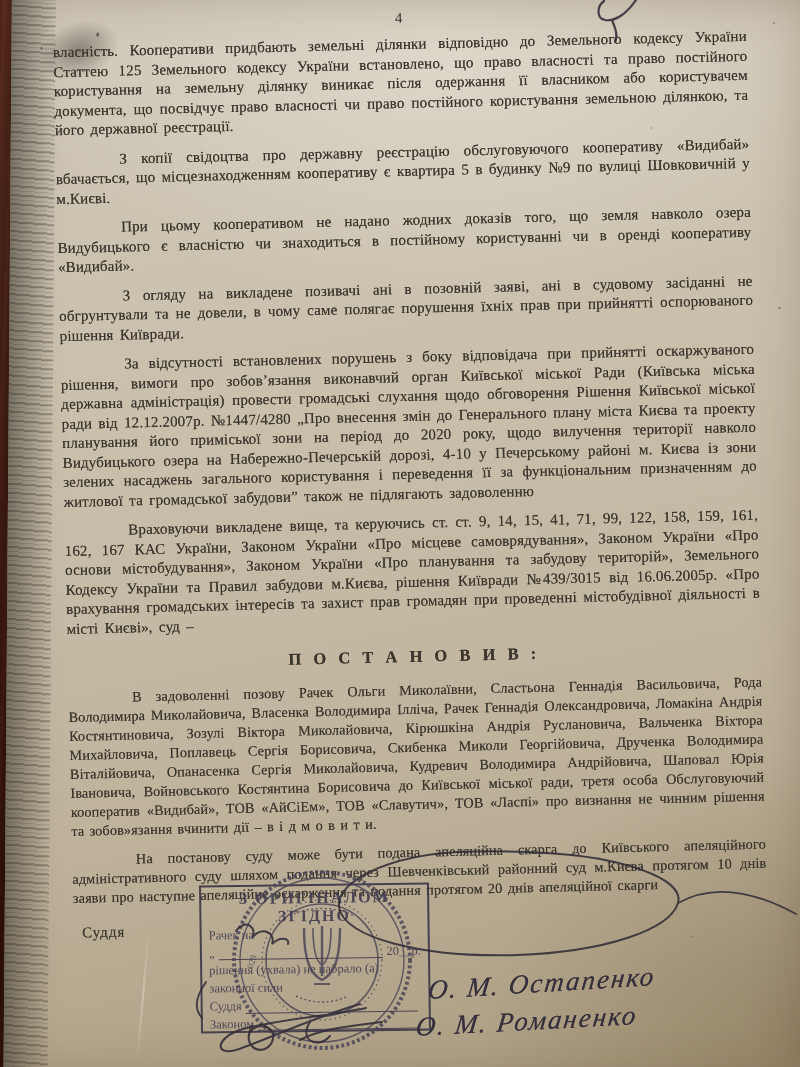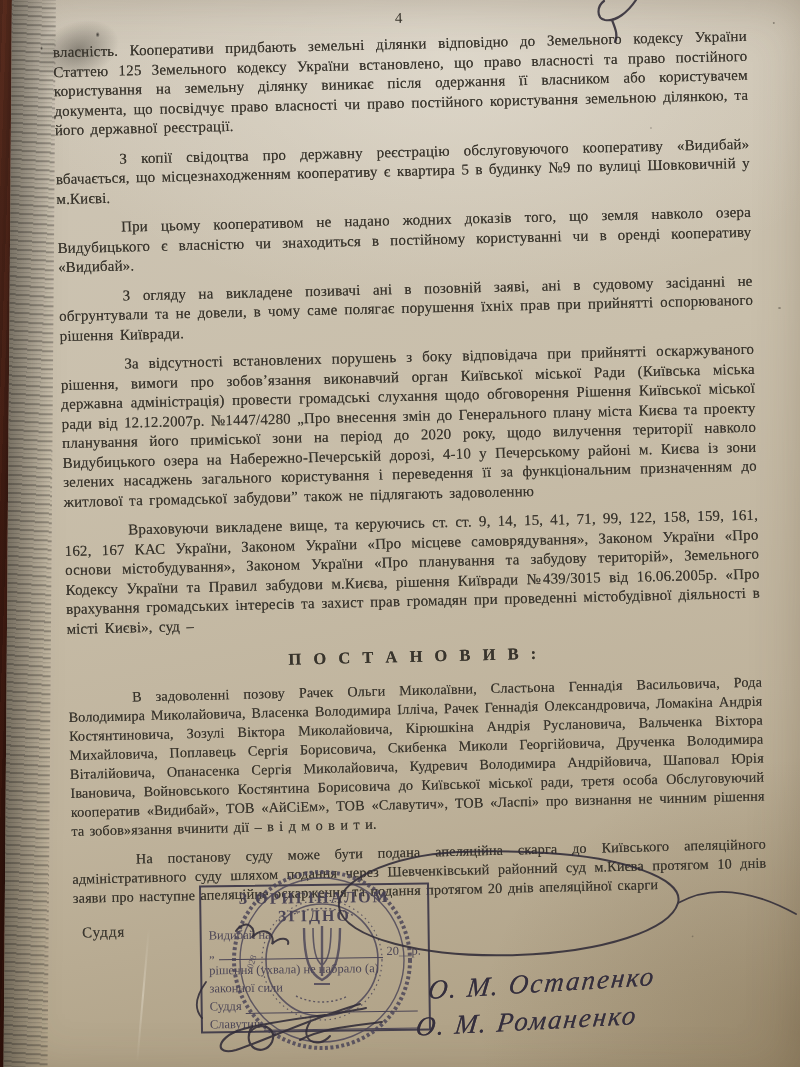--- a/index.html
+++ b/index.html
@@ -103,35 +103,35 @@
   <p class="dense">В задоволенні позову Рачек Ольги Миколаївни, Сластьона Геннадія Васильовича, Рода Володимира Миколайовича, Власенка Володимира Ілліча, Рачек Геннадія Олександровича, Ломакіна Андрія Костянтиновича, Зозулі Віктора Миколайовича, Кірюшкіна Андрія Руслановича, Вальченка Віхтора Михайловича, Поплавець Сергія Борисовича, Скибенка Миколи Георгійовича, Друченка Володимира Віталійовича, Опанасенка Сергія Миколайовича, Кудревич Володимира Андрійовича, Шаповал Юрія Івановича, Войновського Костянтина Борисовича до Київської міської ради, третя особа Обслуговуючий кооператив «Видибай», ТОВ «АйСіЕм», ТОВ «Славутич», ТОВ «Ласпі» про визнання не чинним рішення та зобов»язання вчинити дії – в і д м о в и т и.</p>
   <p class="dense">На постанову суду може бути подана апеляційна скарга до Київського апеляційного адміністративного суду шляхом подання через Шевченківський районний суд м.Києва протягом 10 днів заяви про наступне апеляційне оскарження та подання протягом 20 днів апеляційної скарги</p>
 </div>
 
 <div class="judge-label">Суддя</div>
 
 <div class="stamp-box">
   <div class="stamp-title">З ОРИГІНАЛОМ</div>
   <div class="stamp-title">ЗГІДНО</div>
   <div class="stamp-line">
-    <span>Видибай на</span>
+    <span>Рачек на</span>
   </div>
   <div class="stamp-line">
     <span>„</span>
     <span class="blank"></span>
     <span>20__р.</span>
   </div>
   <div>рішення (ухвала) не набрало (а)</div>
   <div>законної сили</div>
   <div class="stamp-line">
     <span>Суддя</span>
     <span class="blank"></span>
   </div>
   <div class="stamp-line">
-    <span>Славутич</span>
+    <span>Законом</span>
     <span class="blank"></span>
   </div>
 </div>
 
 <svg class="seal" viewBox="0 0 192 192">
   <g fill="none" stroke="#4a4457" stroke-width="2">
     <circle cx="96" cy="96" r="88" stroke-dasharray="3 2.5" stroke-width="4"></circle>
     <circle cx="96" cy="96" r="82" stroke-width="1.4"></circle>
     <circle cx="96" cy="96" r="56" stroke-width="1.6"></circle>
     <circle cx="96" cy="96" r="60" stroke-dasharray="1.5 3.5" stroke-width="1.2"></circle>

